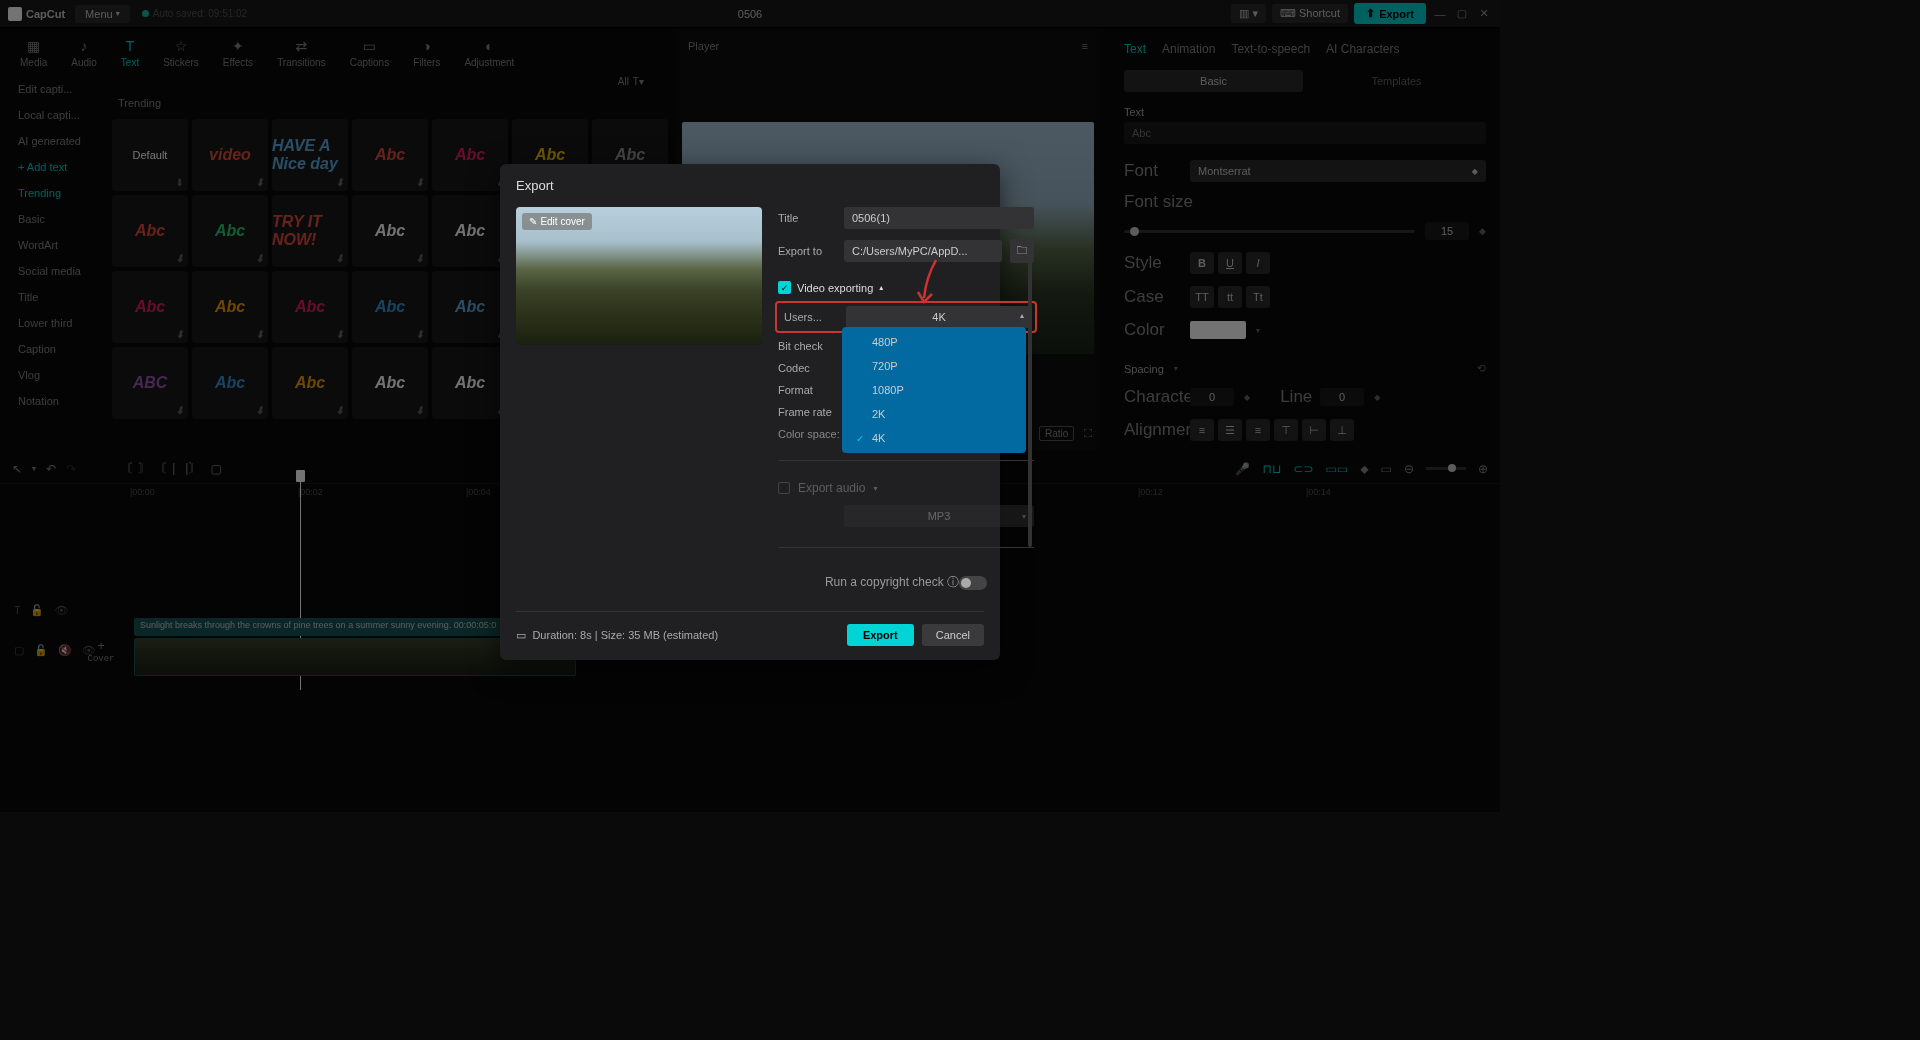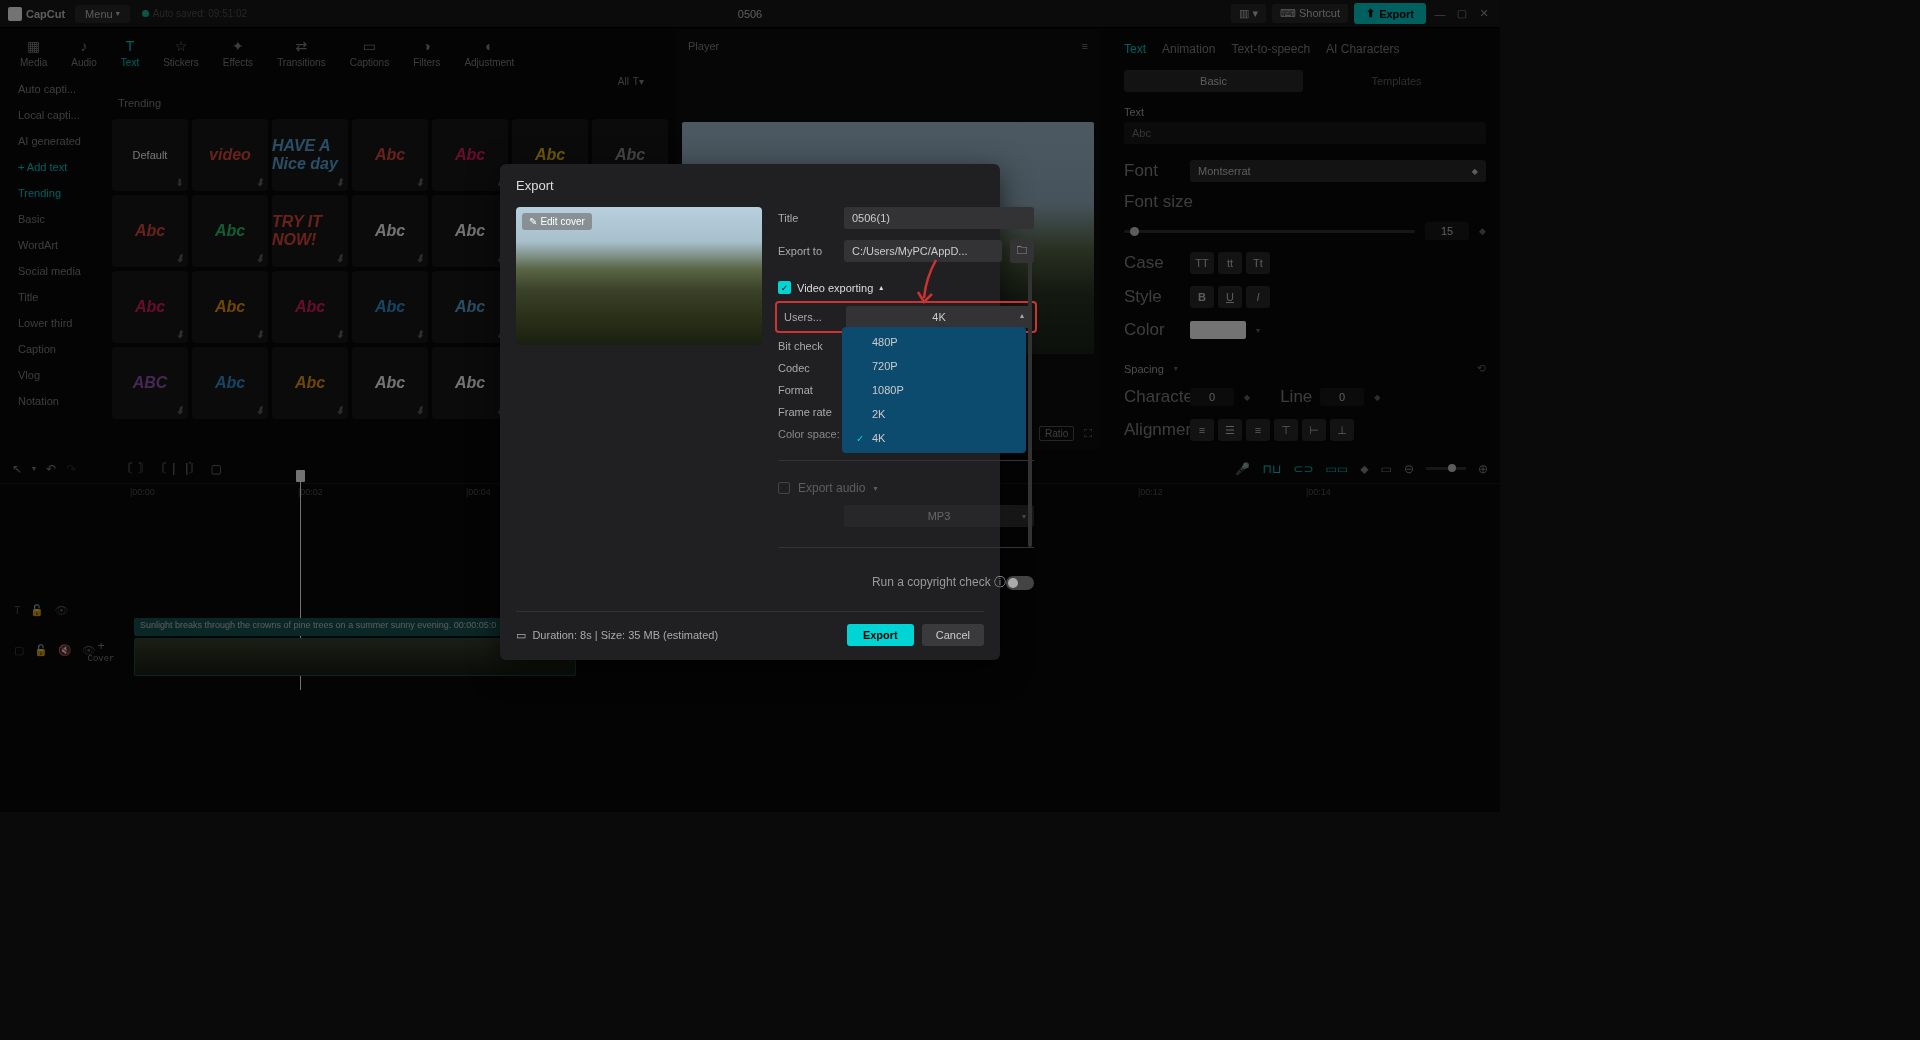--- a/index.html
+++ b/index.html
@@ -101,30 +101,30 @@
 .cb { width:13px; height:13px; background:#00d4d4; border-radius:2px; display:flex; align-items:center; justify-content:center; color:#000; font-size:9px;}
 .dropdown-field { flex:1; background:#333336; padding:5px 8px; border-radius:3px; color:#ccc; font-size:11px; display:flex; justify-content:center; align-items:center; position:relative;}
 .dropdown-chevron { position:absolute; right:8px; font-size:8px; color:#aaa;}
 
 
 .resol-row { border: 2px solid #cc3333; border-radius: 4px; padding: 3px; margin: -3px;}
 .resol-row .field-label { padding-left:4px;}
 .resol-dropdown { flex:1; background:#333336; padding:5px 8px; border-radius:3px; color:#ccc; font-size:11px; text-align:center; position:relative;}
 
 
-.resol-options { position: absolute; left: 64px; right: 8px; top: 120px; background: #0c4a6e; border-radius: 4px; padding: 3px 0; z-index: 5;}
+.resol-options { position: absolute; left: 64px; right: 8px; top: 120px; background: #0369a1; border-radius: 4px; padding: 3px 0; z-index: 5;}
 .resol-opt { padding: 6px 14px; color: #ccc; font-size: 11px; cursor: pointer; display:flex; align-items:center; gap:6px;}
 .check-mark { color:#00d4d4; width:10px; font-size:10px;}
 
 .arrow-annotation { position:absolute; left:916px; top:258px; z-index:110; pointer-events:none;}
 
 .info-text { color:#888; font-size:11px;}
 .divider { height:1px; background:#333; margin:10px 0;}
 
-.copyright-row { display:flex; justify-content:flex-end; align-items:center; padding:6px 0;}
+.copyright-row { display:flex; justify-content:center; align-items:center; padding:6px 0;}
 .toggle { width:28px; height:14px; background:#444; border-radius:8px; position:relative; cursor:pointer;}
 .toggle-knob { position:absolute; left:2px; top:2px; width:10px; height:10px; background:#aaa; border-radius:50%;}
 
 .dlg-footer { display:flex; justify-content:space-between; align-items:center; margin-top:14px; padding-top:12px; border-top:1px solid #333;}
 .duration-info { color:#aaa; font-size:11px; display:flex; align-items:center; gap:6px;}
 .footer-btns { display:flex; gap:8px;}
 .btn-export { background:#00d4d4; color:#000; border:none; padding:5px 16px; border-radius:3px; font-size:11px; font-weight:600; cursor:pointer;}
 .btn-cancel { background:#3a3a3c; color:#ccc; border:none; padding:5px 14px; border-radius:3px; font-size:11px; cursor:pointer;}
 
 .scroll-indicator { position:absolute; right:2px; top:40px; width:4px; height:300px; background:#333; border-radius:2px;}
@@ -189,21 +189,21 @@
       <div class="tab-icon">◑</div>
       <span>Filters</span>
     </div>
     <div class="tab-item">
       <div class="tab-icon">◐</div>
       <span>Adjustment</span>
     </div>
   </div>
 
 <div class="left-panel" id="categories">
-    <div class="cat-item">Auto capti...</div>
+    <div class="cat-item">Edit capti...</div>
     <div class="cat-item">Local capti...</div>
     <div class="cat-item">AI generated</div>
     <div class="cat-item add">+ Add text</div>
     <div class="cat-item active">Trending</div>
     <div class="cat-item">Basic</div>
     <div class="cat-item">WordArt</div>
     <div class="cat-item">Social media</div>
     <div class="cat-item">Title</div>
     <div class="cat-item">Lower third</div>
     <div class="cat-item">Caption</div>
@@ -293,39 +293,39 @@
       <span class="prop-label">Font size</span>
     </div>
     <div class="prop-row">
       <div class="slider-track">
           <div class="slider-thumb"></div>
         </div>
       <input class="num-input" value="15" style="">
       <span style="color:#666; font-size:9px;">◆</span>
     </div>
     <div class="prop-row">
+      <span class="prop-label">Style</span>
+      <div class="style-btns">
+        <div class="style-btn">
+            <b>B</b>
+          </div>
+        <div class="style-btn">
+            <u>U</u>
+          </div>
+        <div class="style-btn">
+            <i>I</i>
+          </div>
+      </div>
+    </div>
+    <div class="prop-row">
       <span class="prop-label">Case</span>
       <div class="style-btns">
         <div class="style-btn">TT</div>
         <div class="style-btn">tt</div>
         <div class="style-btn">Tt</div>
-      </div>
-    </div>
-    <div class="prop-row">
-      <span class="prop-label">Style</span>
-      <div class="style-btns">
-        <div class="style-btn">
-            <b>B</b>
-          </div>
-        <div class="style-btn">
-            <u>U</u>
-          </div>
-        <div class="style-btn">
-            <i>I</i>
-          </div>
       </div>
     </div>
     <div class="prop-row">
       <span class="prop-label">Color</span>
       <div class="color-swatch"></div>
       <span style="color:#666; font-size:8px;">▾</span>
     </div>
     <div class="prop-row" style="margin-top:10px;">
       <span style="color:#aaa;">Spacing</span>
       <span style="font-size:8px; color:#666;">▾</span>

